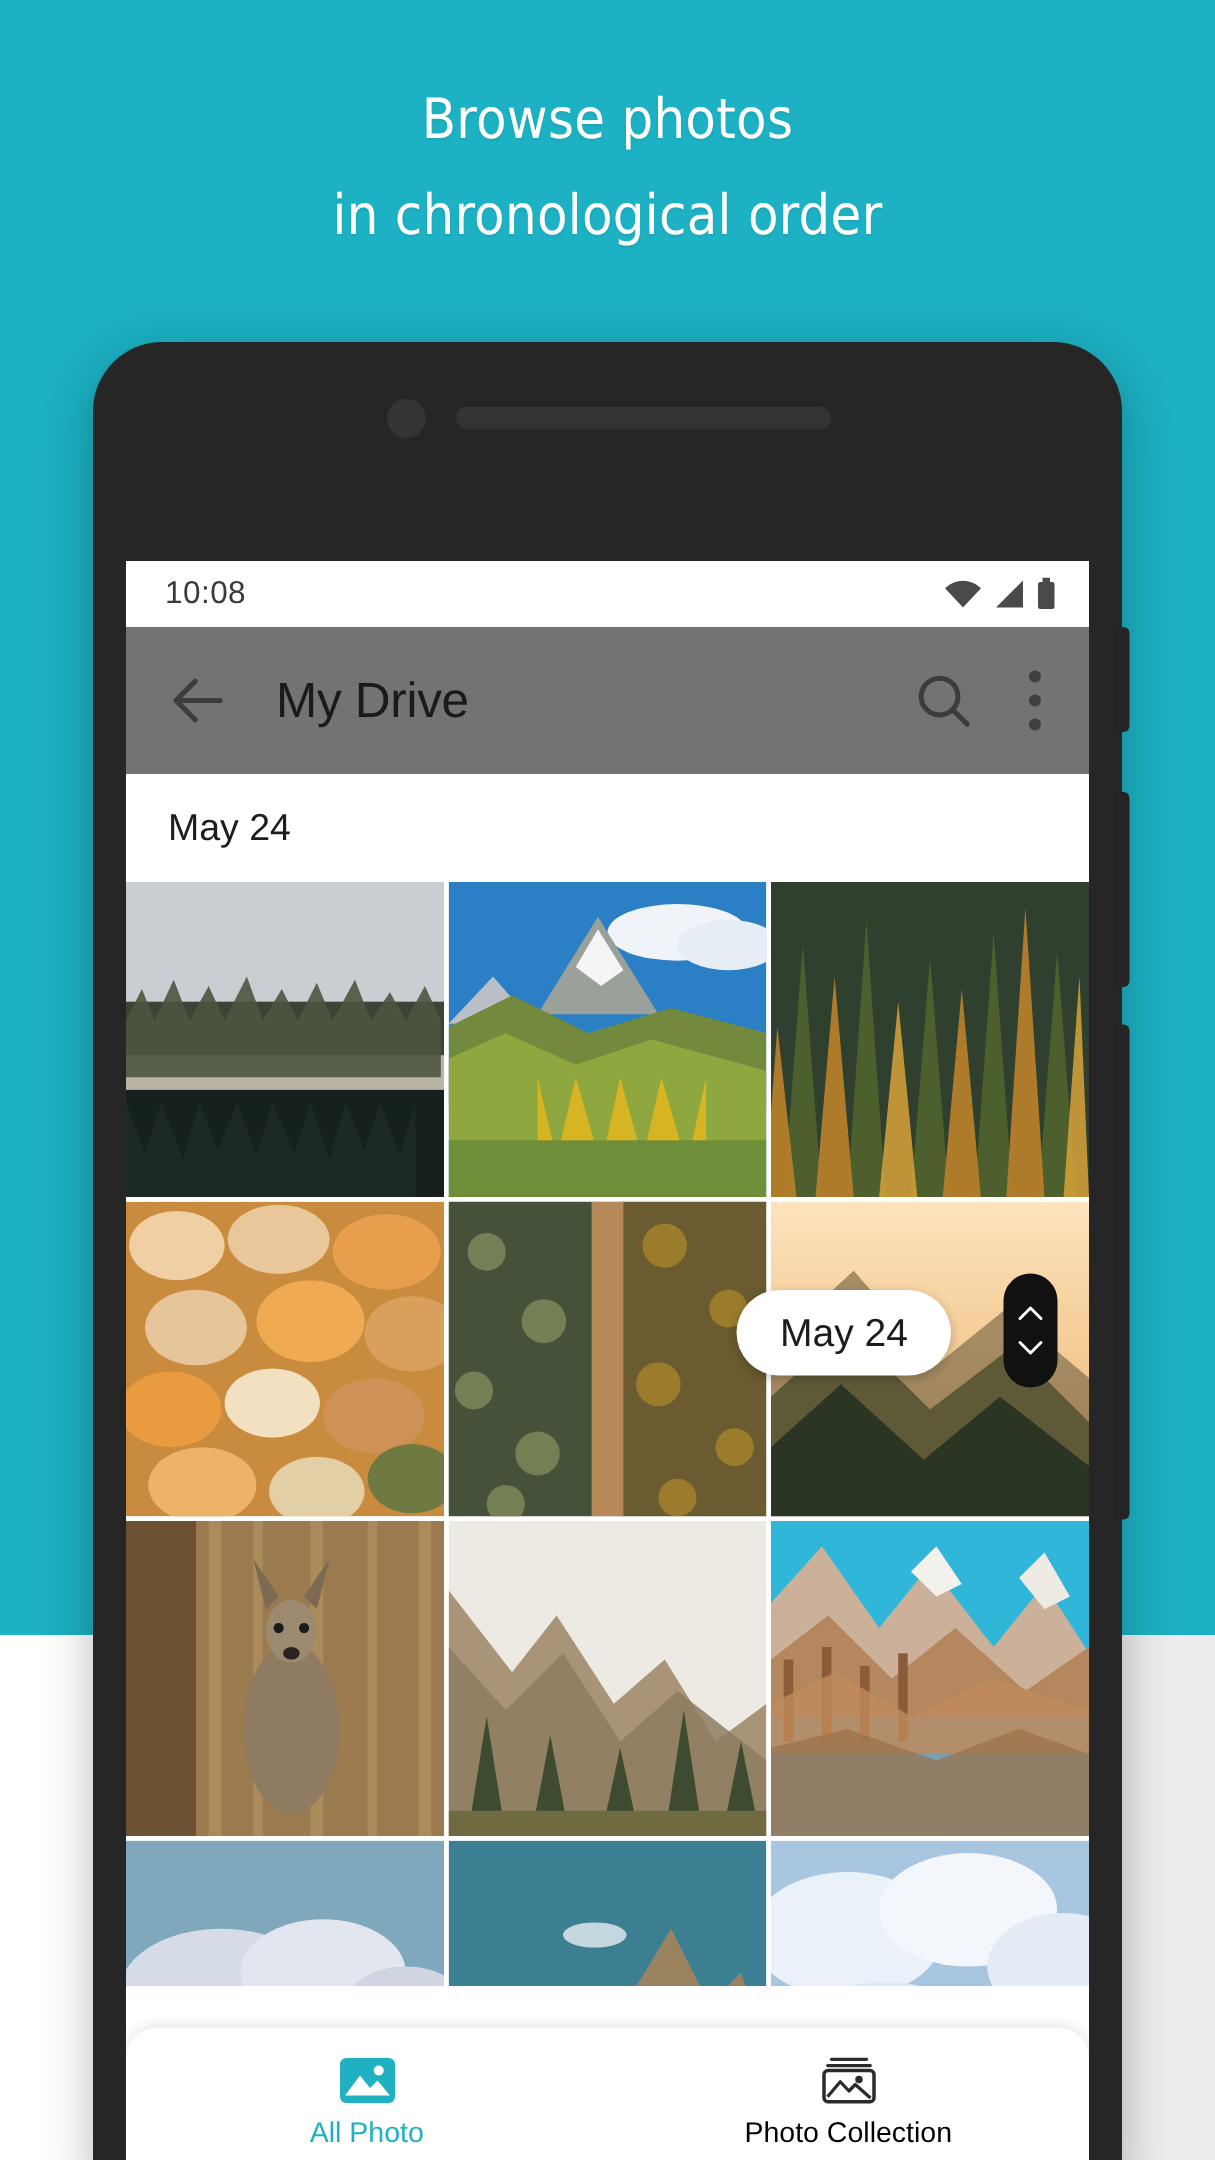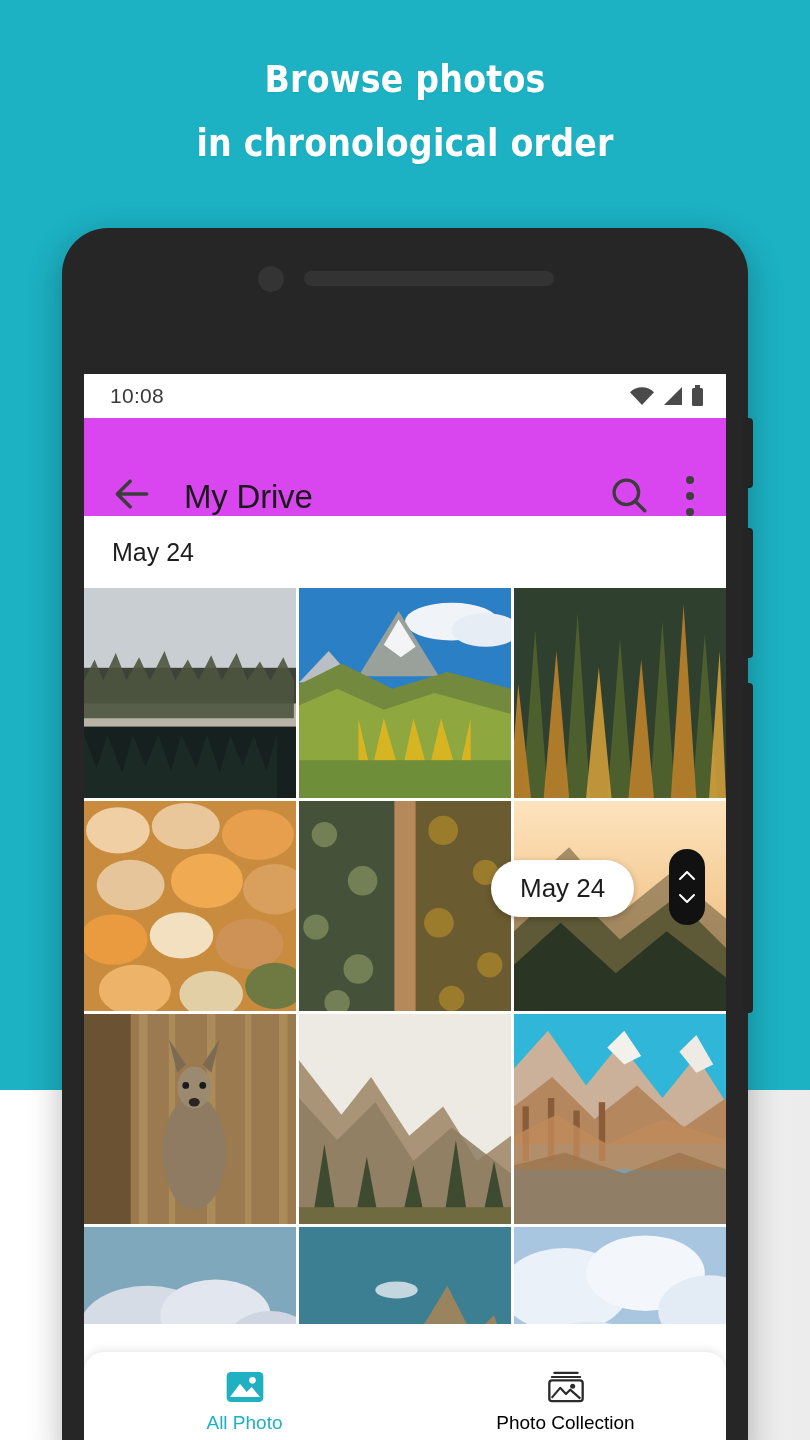--- a/index.html
+++ b/index.html
@@ -17,21 +17,21 @@
   }
   #promo-below {
     position:absolute; left:0; top:1090px; width:810px; height:350px;
     background:linear-gradient(to right,#ffffff 0%,#ffffff 40%,#f2f2f2 75%,#ececec 100%);
   }
 
   
   #headline {
     position:absolute; left:0; top:48px; width:810px;
     text-align:center; color:#ffffff;
-    font-weight:bold; font-size:37px; line-height:64px;
+    font-weight:normal; font-size:37px; line-height:64px;
     font-family:"DejaVu Sans Condensed","Liberation Sans", sans-serif;
     letter-spacing:.2px;
     text-shadow:0 1px 2px rgba(0,0,0,.06);
   }
   #headline .l2 { display:block; }
 
   
   #phone {
     position:absolute; left:62px; top:228px;
     width:686px; height:1240px;
@@ -69,22 +69,22 @@
   #status-bar {
     height:44px; display:flex; align-items:center;
     justify-content:space-between; padding:0 22px 0 26px;
     background:#ffffff;
   }
   #status-time { font-size:21px; color:#3a3a3a; letter-spacing:.3px; }
   #status-icons { display:flex; align-items:center; gap:7px; }
 
   
   #app-bar {
-    height:98px; display:flex; align-items:flex-end;
-    padding:0 22px 0 26px; background:#d946ef;
+    height:98px; display:flex; align-items:center;
+    padding:0 22px 0 26px; background:#737373;
   }
   #back-arrow { width:44px; height:44px; flex:none; }
   #app-title {
     font-size:33px; color:#1a1a1a; margin-left:30px; flex:1;
     letter-spacing:-.2px;
   }
   #search-btn  { width:42px; height:42px; flex:none; margin-right:36px; }
   #overflow-btn{ width:8px;  height:40px; flex:none; margin-right:10px;
                  display:flex; flex-direction:column; justify-content:space-between;
                  align-items:center; }

